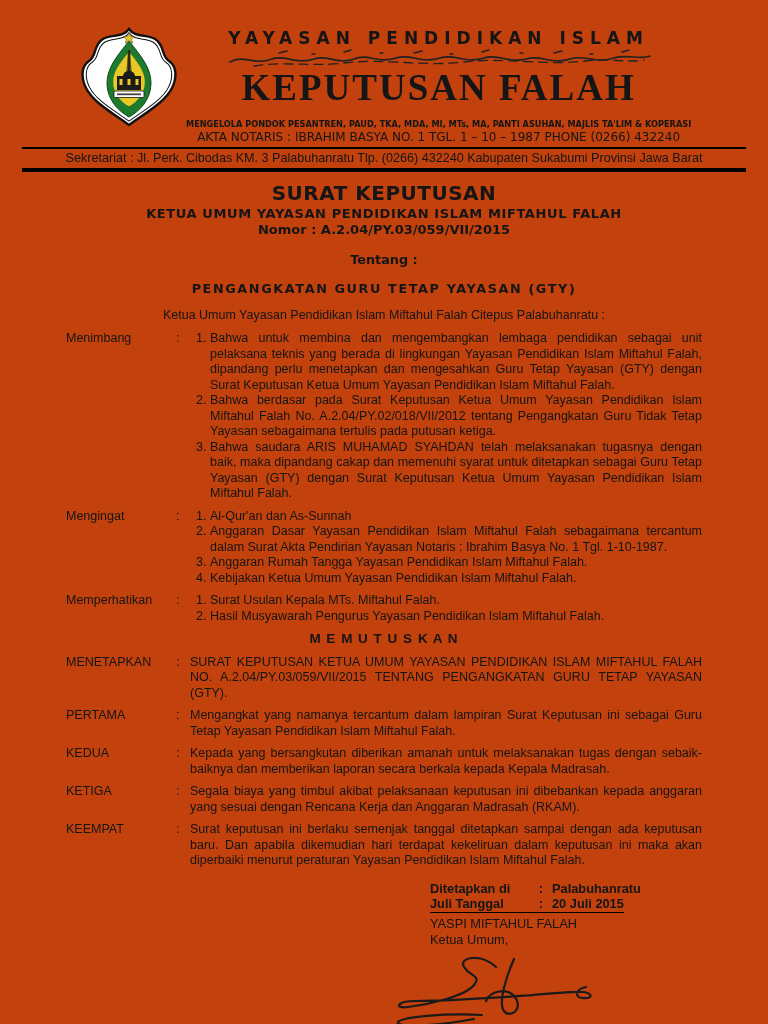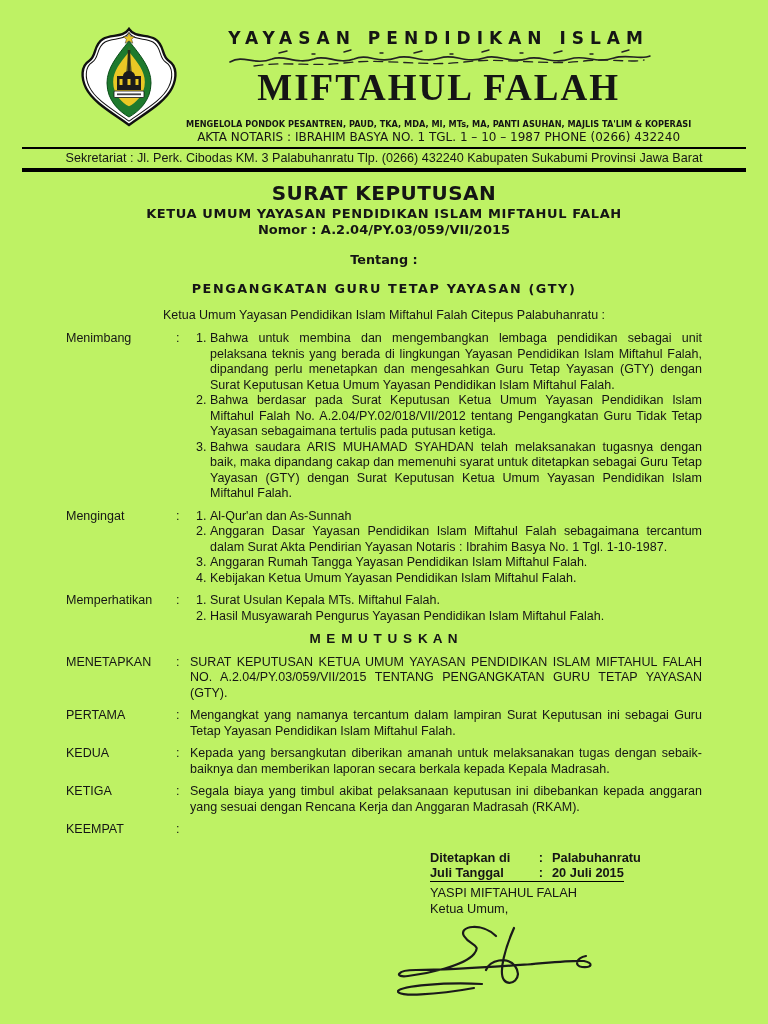--- a/index.html
+++ b/index.html
@@ -1,18 +1,18 @@
 <!DOCTYPE html>
 <html><head>
 <meta charset="utf-8">
 <style>
   * { box-sizing: border-box; }
   html,body { margin:0; padding:0; background:#ffffff; }
   .page {
-    width:768px; height:1024px; overflow:hidden; background:#bef264;
+    width:768px; height:1024px; overflow:hidden; background:#c2410c;
     font-family:"Liberation Sans", sans-serif; color:#151515; position:relative;
   }
   
   .letterhead { display:flex; align-items:flex-start; padding-top:26px; }
   .logo-wrap { margin-left:72px; width:114px; flex:0 0 auto; }
   .head-center { flex:1; text-align:center; margin-right:86px; padding-top:2px; }
   .org-line1 { font-family:"DejaVu Sans",sans-serif; font-weight:bold; font-size:17px; letter-spacing:6px; white-space:nowrap; }
   .callig { display:block; margin:1px auto 0; }
   .org-name { font-family:"Liberation Serif",serif; font-weight:bold; font-size:37px; letter-spacing:2px; line-height:1.0; white-space:nowrap; }
   .manages { font-family:"DejaVu Sans",sans-serif; font-weight:bold; font-size:8.2px; margin-top:13px; white-space:nowrap; }
@@ -75,21 +75,21 @@
     <div class="head-center">
       <div class="org-line1">YAYASAN PENDIDIKAN ISLAM</div>
       <svg class="callig" width="430" height="20" viewBox="0 0 430 20">
         <g stroke="#222222" fill="none" stroke-linecap="round">
           <path stroke-width="1.6" d="M6 13 C20 5 30 17 48 10 C60 5 72 16 90 10 C102 5 114 16 130 10 C144 4 154 15 172 9 C186 4 198 15 216 9 C230 4 242 15 260 9 C274 4 286 15 302 10 C316 5 328 16 346 10 C360 5 372 15 390 9 C402 5 418 11 426 7"></path>
           <path stroke-width="1.3" stroke-dasharray="9 6" d="M30 17 C60 12 90 18 120 14 C160 9 200 18 240 13 C280 8 320 17 360 12 C385 9 405 14 420 11"></path>
           <path stroke-width="1.4" d="M55 4 l8 -2 M120 3 l7 -2 M190 4 l8 -2 M258 3 l7 -2 M330 4 l8 -2 M398 3 l7 -2"></path>
           <path stroke-width="1.4" d="M88 5 l3 0 M156 4 l3 0 M226 5 l3 0 M296 4 l3 0 M366 5 l3 0"></path>
         </g>
       </svg>
-      <div class="org-name">MIFTAHUL FALAH</div>
+      <div class="org-name">KEPUTUSAN FALAH</div>
       <div class="manages">MENGELOLA PONDOK PESANTREN, PAUD, TKA, MDA, MI, MTs, MA, PANTI ASUHAN, MAJLIS TA'LIM &amp; KOPERASI</div>
       <div class="akta">AKTA NOTARIS : IBRAHIM BASYA NO. 1 TGL. 1 – 10 – 1987 PHONE (0266) 432240</div>
     </div>
   </header>
 
   <div class="rule-top"></div>
   <div class="sekretariat">Sekretariat : Jl. Perk. Cibodas KM. 3 Palabuhanratu Tlp. (0266) 432240 Kabupaten Sukabumi Provinsi Jawa Barat</div>
   <div class="rule-double"></div>
 
   <div class="title-block">
@@ -151,20 +151,21 @@
       <div class="dtext">Kepada yang bersangkutan diberikan amanah untuk melaksanakan tugas dengan sebaik-baiknya dan memberikan laporan secara berkala kepada Kepala Madrasah.</div>
     </div>
     <div class="crow">
       <div class="lbl">KETIGA</div>
       <div class="colon">:</div>
       <div class="dtext">Segala biaya yang timbul akibat pelaksanaan keputusan ini dibebankan kepada anggaran yang sesuai dengan Rencana Kerja dan Anggaran Madrasah (RKAM).</div>
     </div>
     <div class="crow">
       <div class="lbl">KEEMPAT</div>
       <div class="colon">:</div>
+      <div class="dtext">Surat keputusan ini berlaku semenjak tanggal ditetapkan sampai dengan ada keputusan baru. Dan apabila dikemudian hari terdapat kekeliruan dalam keputusan ini maka akan diperbaiki menurut peraturan Yayasan Pendidikan Islam Miftahul Falah.</div>
     </div>
   </div>
 
   <div class="sig-block">
     <div class="sig-row bold">
       <span class="sig-label">Ditetapkan di</span>
         <span class="sig-colon">:</span>
         <span>Palabuhanratu</span>
     </div>
     <div class="sig-row bold u">

